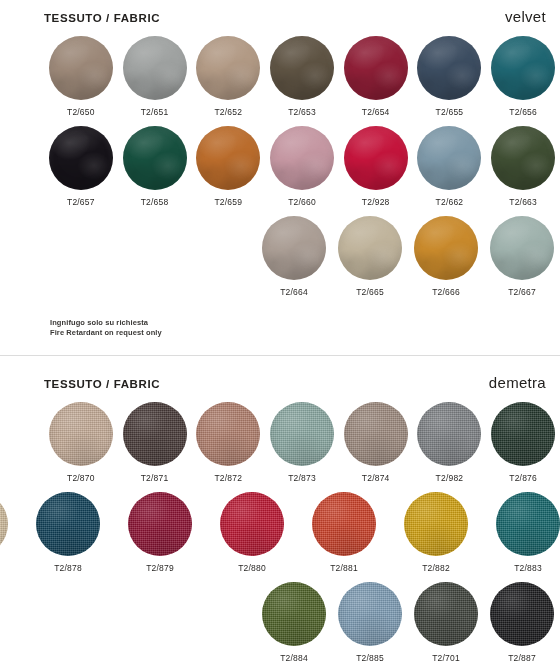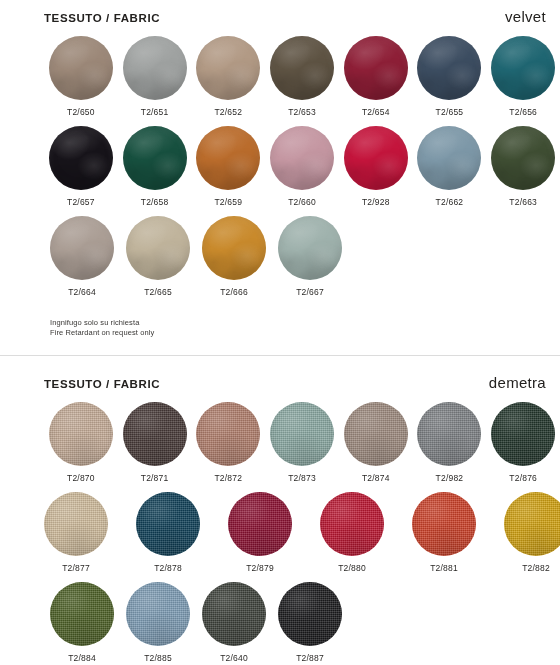--- a/index.html
+++ b/index.html
@@ -39,20 +39,21 @@
     color: #23211f;
     white-space: nowrap;
   }
 
   .swatch-rows { padding: 0 0 0 16px; }
 
   .swatch-row {
     display: flex;
     flex-wrap: nowrap;
     gap: 0;
+    justify-content: flex-end;
   }
 
   .swatch-cell {
     width: 76px;
     display: flex;
     flex-direction: column;
     align-items: center;
   }
 
   .swatch-disc {
@@ -229,21 +230,21 @@
           <span class="swatch-label">T2/666</span>
         </div>
         <div class="swatch-cell">
           <div class="swatch-disc velvet" style="background-color: rgb(159, 178, 173);"></div>
           <span class="swatch-label">T2/667</span>
         </div>
       </div>
 
     </div>
 
-    <div class="footnote" style="margin-top:21px;">
+    <div class="footnote" style="margin-top:21px;font-weight:bold;">
       <div class="footnote-line">Ingnifugo solo su richiesta</div>
       <div class="footnote-line">Fire Retardant on request only</div>
     </div>
 
   </div>
 
   <div class="divider" style="margin-top:17px;"></div>
 
   <div class="section" style="padding-top:18px;">
 
@@ -320,21 +321,21 @@
         <div class="swatch-cell">
           <div class="swatch-disc demetra" style="background-color: rgb(77, 97, 39);"></div>
           <span class="swatch-label">T2/884</span>
         </div>
         <div class="swatch-cell">
           <div class="swatch-disc demetra" style="background-color: rgb(125, 156, 180);"></div>
           <span class="swatch-label">T2/885</span>
         </div>
         <div class="swatch-cell">
           <div class="swatch-disc demetra" style="background-color: rgb(62, 66, 59);"></div>
-          <span class="swatch-label">T2/640</span>
+          <span class="swatch-label">T2/701</span>
         </div>
         <div class="swatch-cell">
           <div class="swatch-disc demetra" style="background-color: rgb(28, 28, 30);"></div>
           <span class="swatch-label">T2/887</span>
         </div>
       </div>
 
     </div>
   </div>
 

